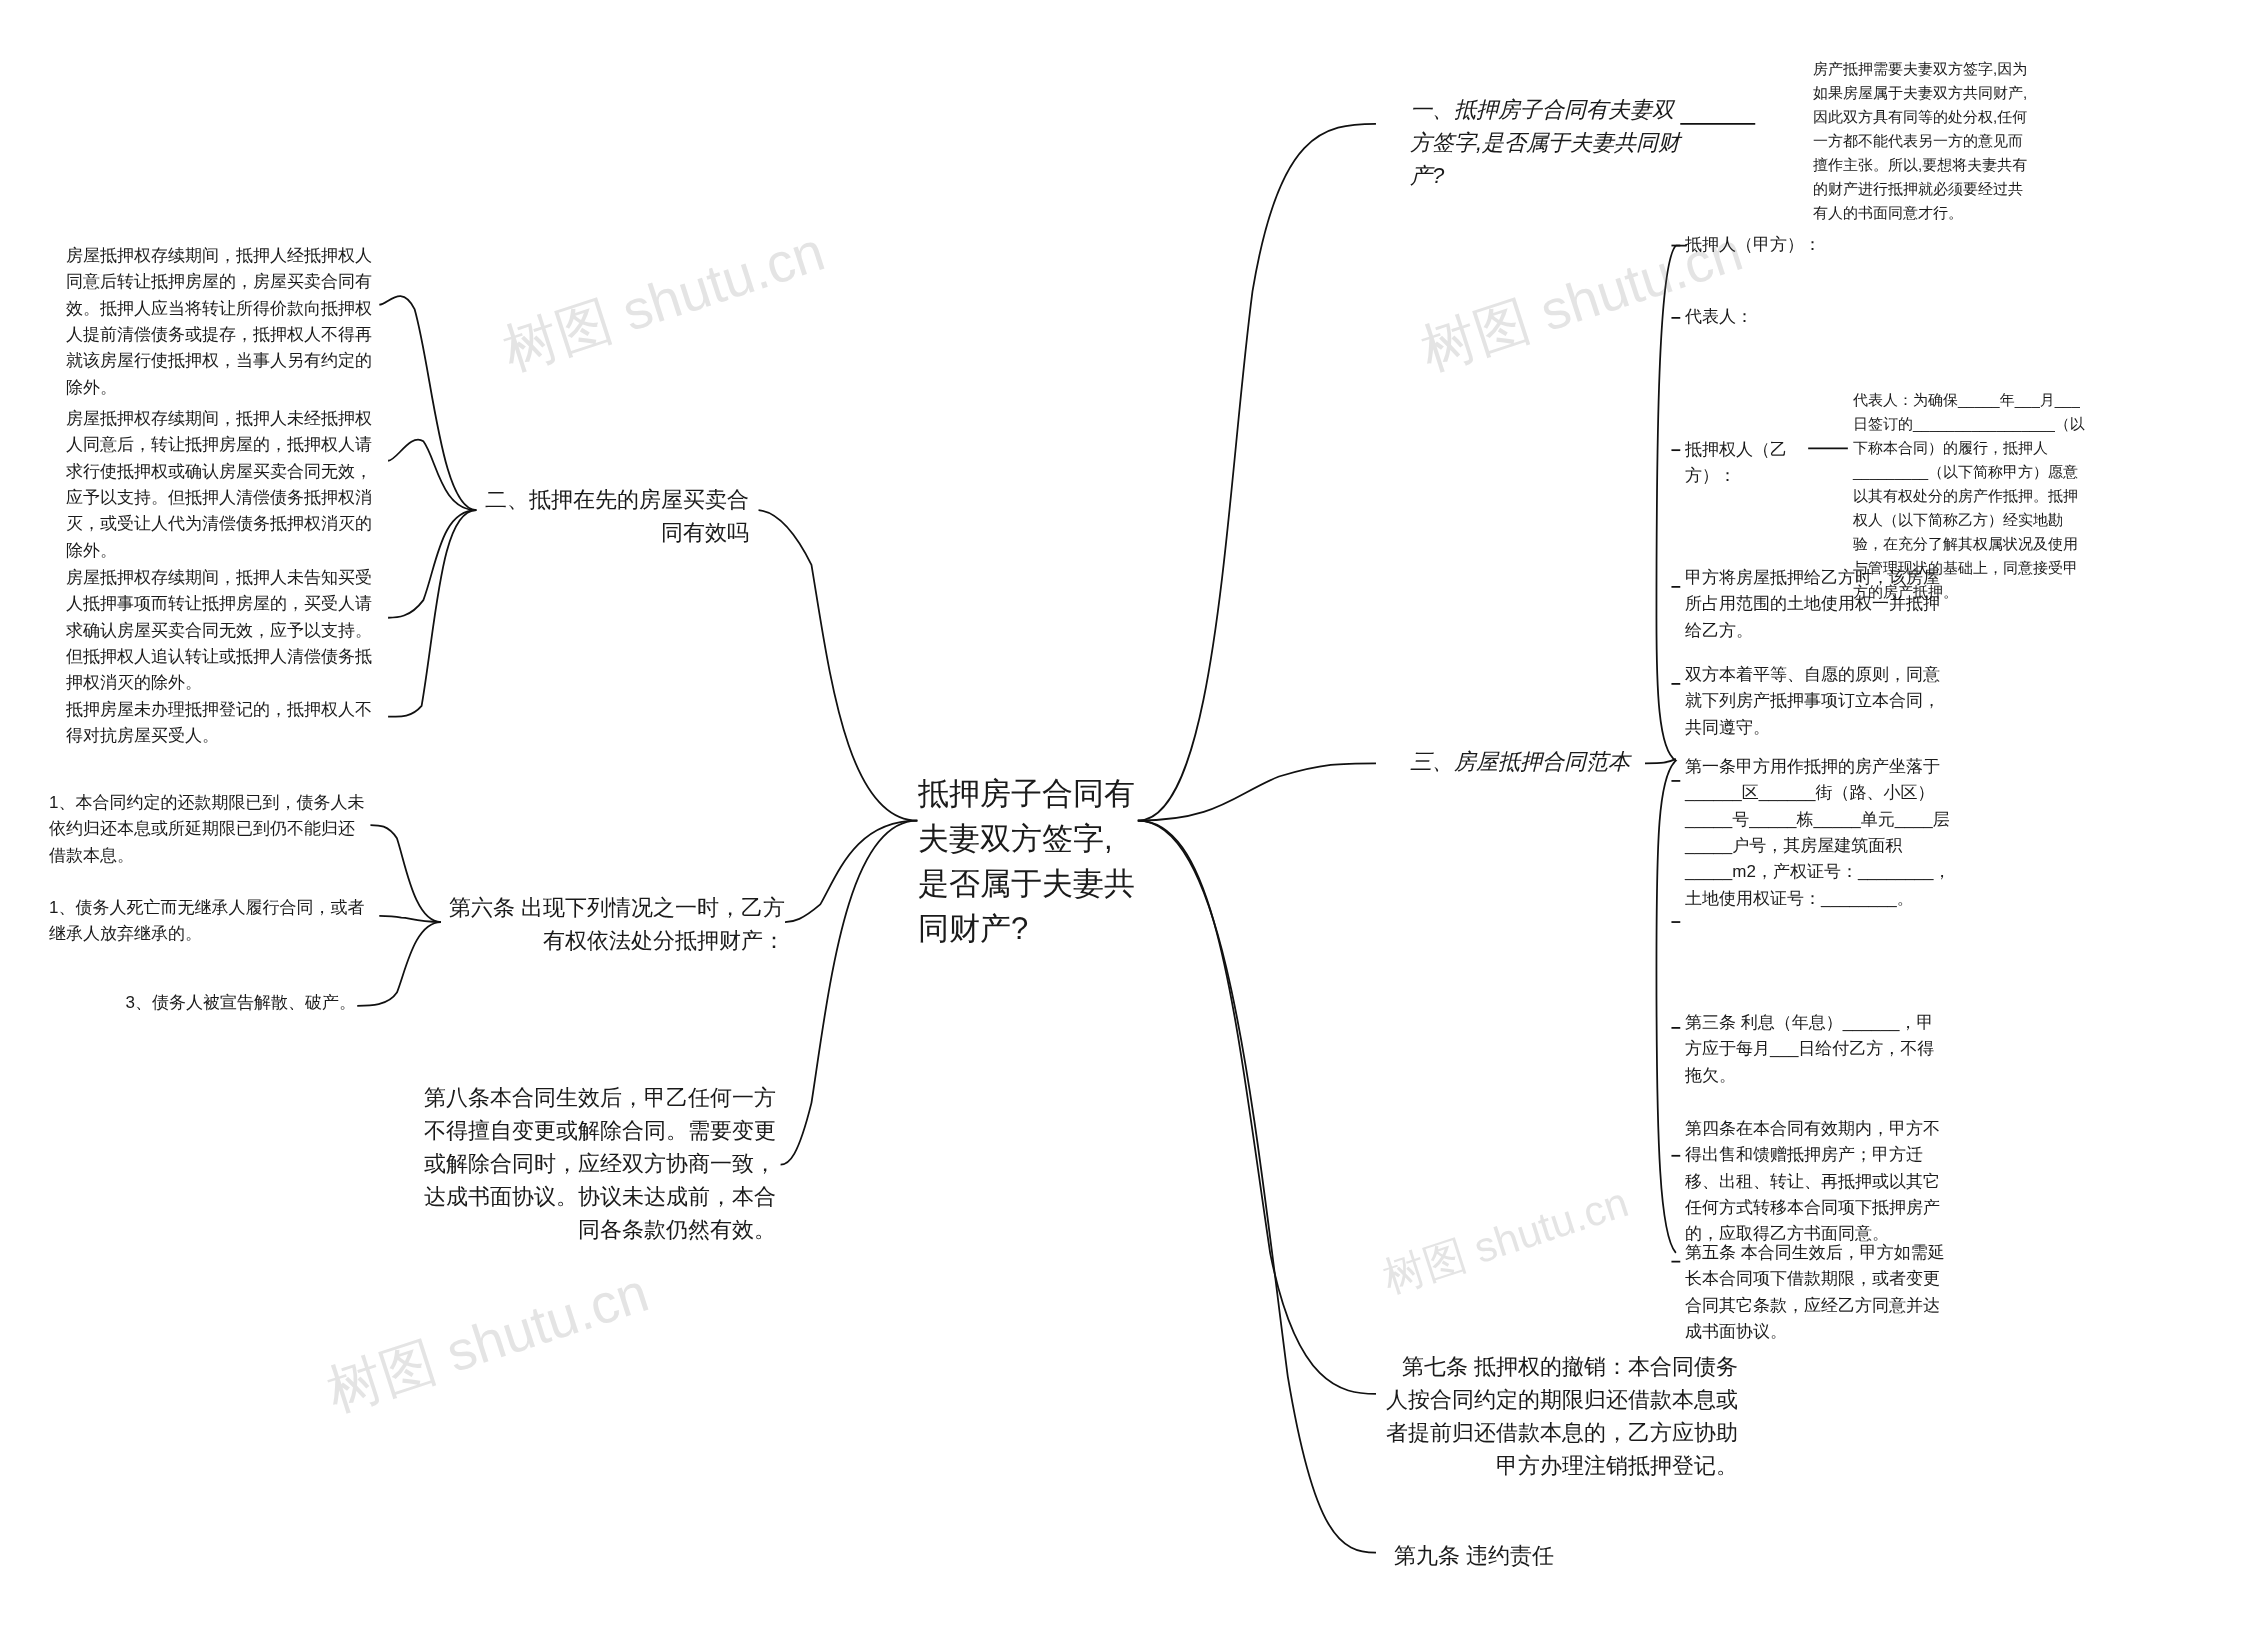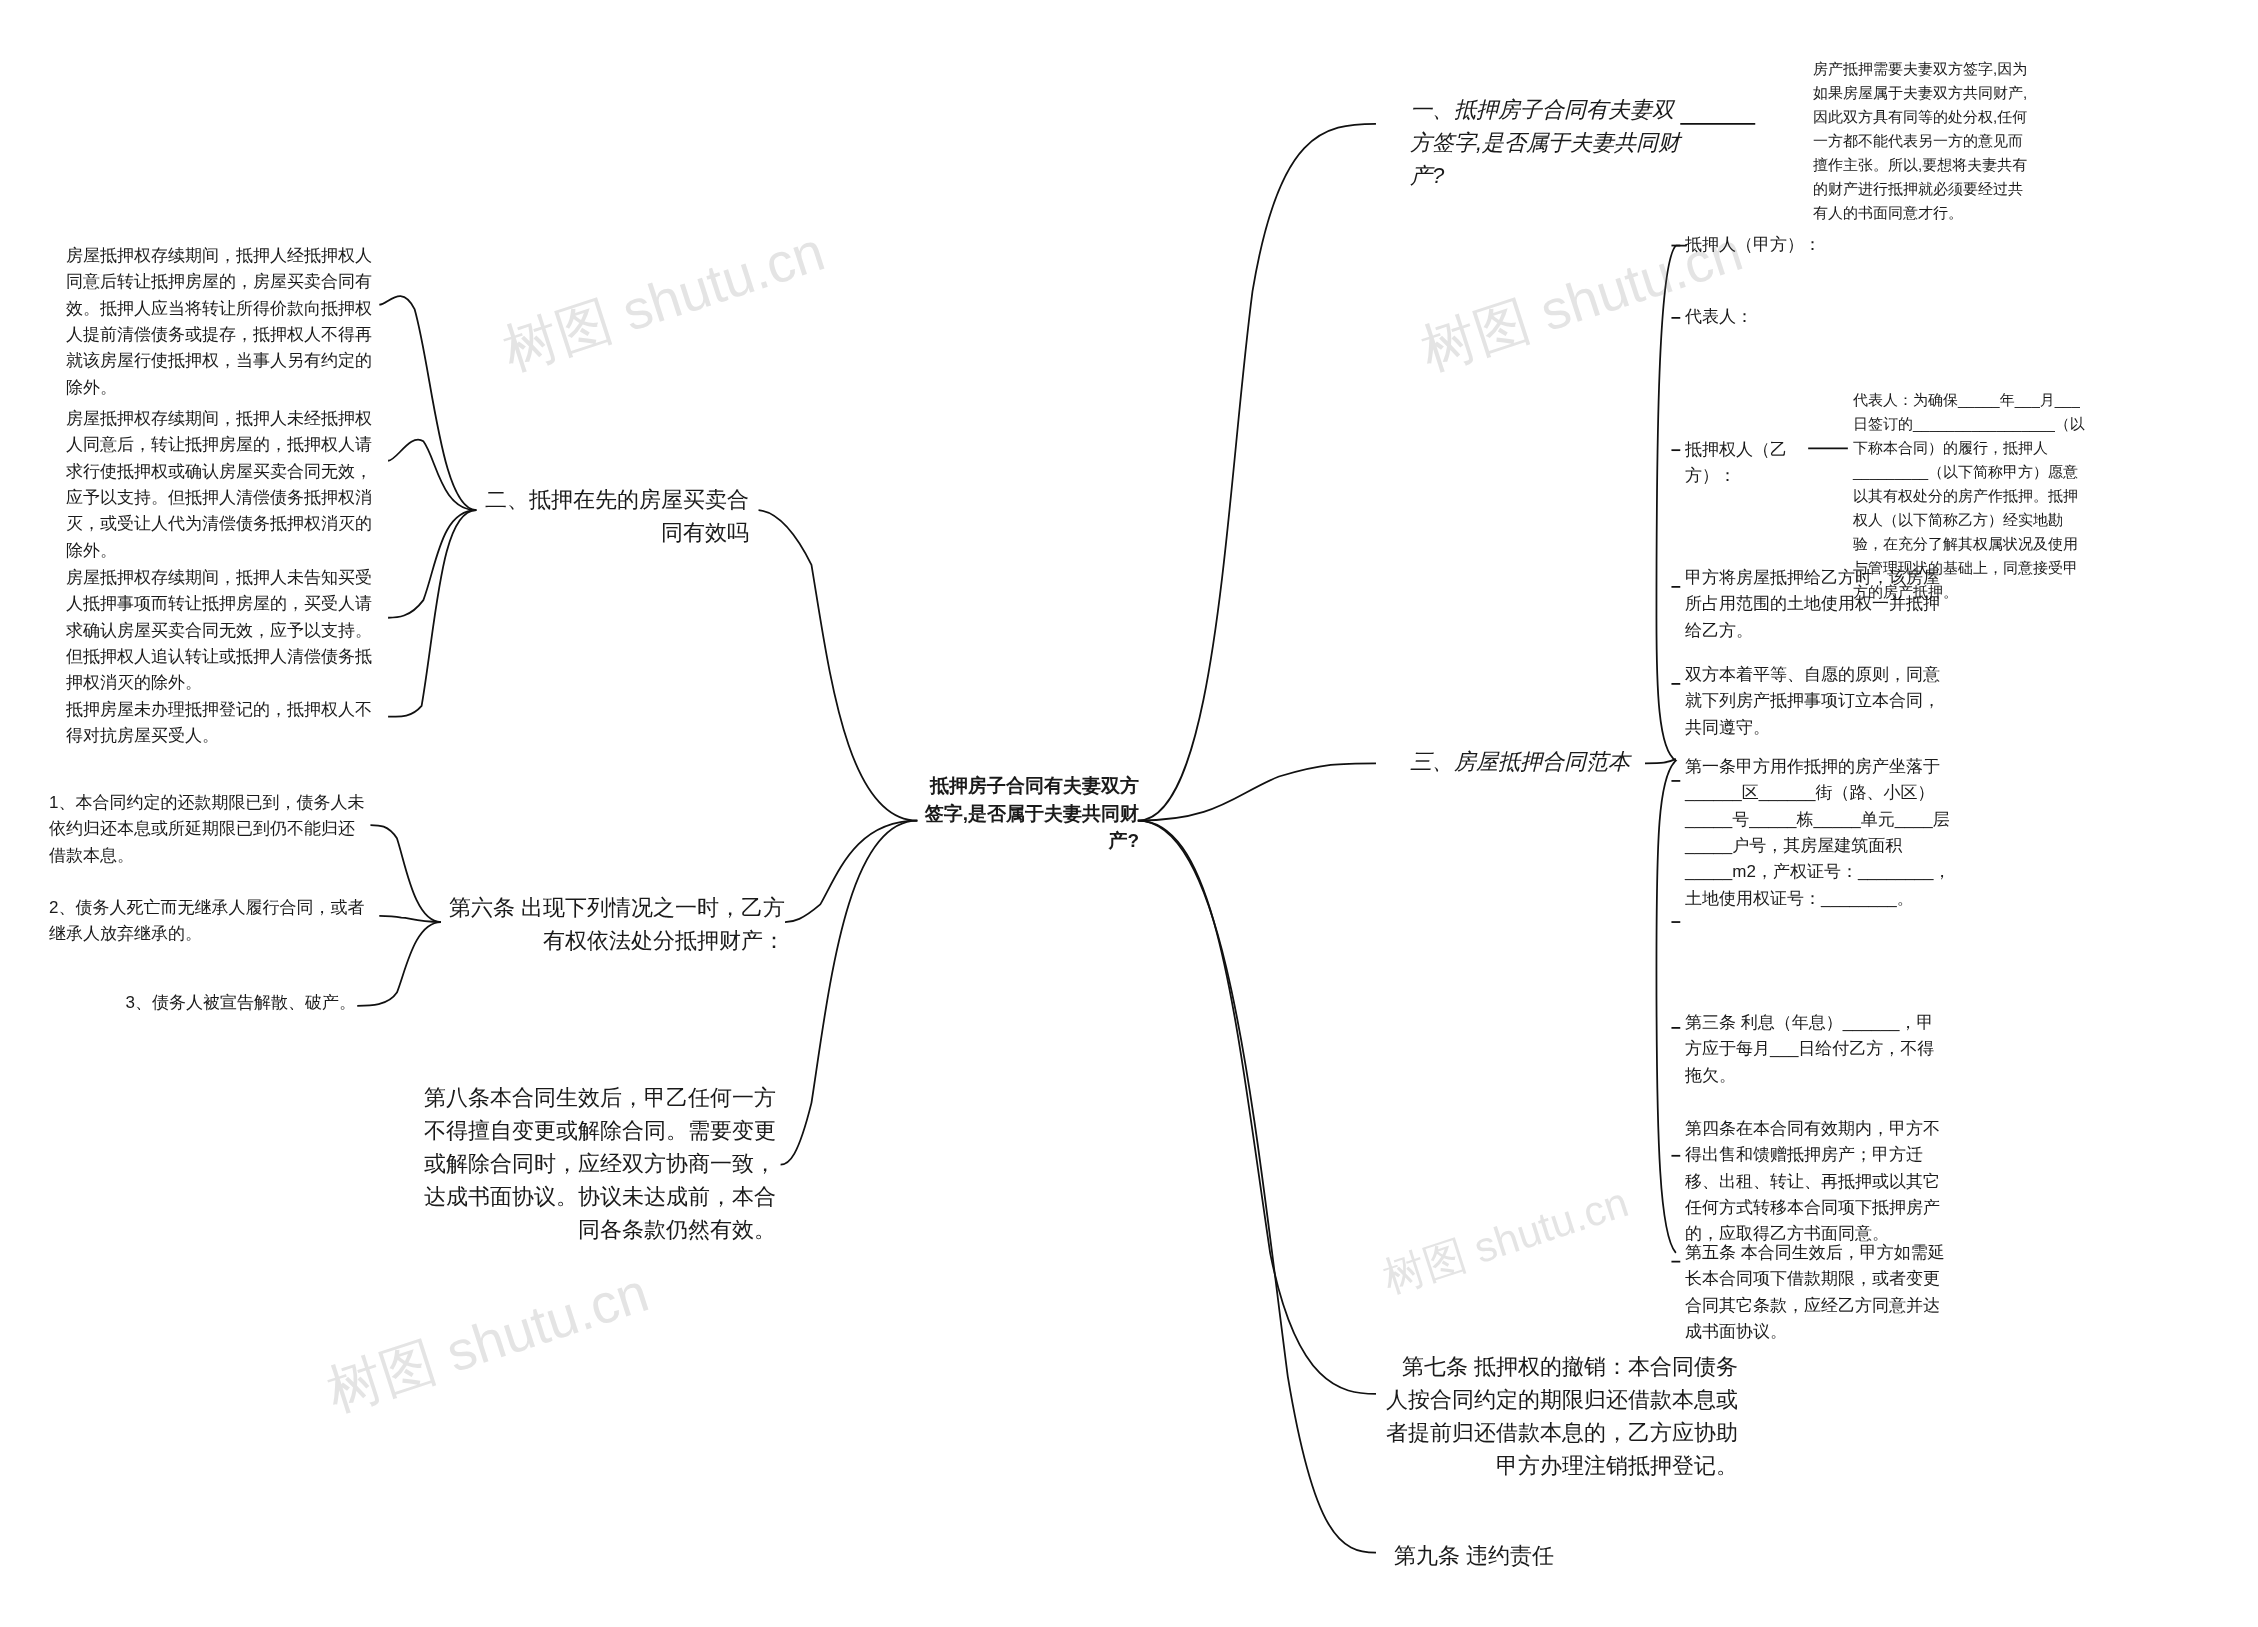--- a/index.html
+++ b/index.html
@@ -31,24 +31,23 @@
     stroke: #111111;
     stroke-width: 2;
   }
   .node {
     position: absolute;
     box-sizing: border-box;
     line-height: 1.5;
     white-space: pre-wrap;
   }
   .root {
-    font-size: 19px;
-    text-align: right;
+    font-size: 31px;
+    text-align: left;
     line-height: 1.45;
-    font-weight: bold;
   }
   .branch {
     font-size: 22px;
   }
   .leaf {
     font-size: 17px;
     line-height: 1.55;
   }
   .leaf-small {
     font-size: 15px;
@@ -132,21 +131,21 @@
   <div class="node leaf-small" style="left:1813px; top:57px; width:221px;">房产抵押需要夫妻双方签字,因为如果房屋属于夫妻双方共同财产,因此双方具有同等的处分权,任何一方都不能代表另一方的意见而擅作主张。所以,要想将夫妻共有的财产进行抵押就必须要经过共有人的书面同意才行。</div>
 
   <div class="node branch right-align" style="left:476px; top:483px; width:273px;">二、抵押在先的房屋买卖合同有效吗</div>
   <div class="node leaf" style="left:66px; top:243px; width:313px;">房屋抵押权存续期间，抵押人经抵押权人同意后转让抵押房屋的，房屋买卖合同有效。抵押人应当将转让所得价款向抵押权人提前清偿债务或提存，抵押权人不得再就该房屋行使抵押权，当事人另有约定的除外。</div>
   <div class="node leaf" style="left:66px; top:406px; width:313px;">房屋抵押权存续期间，抵押人未经抵押权人同意后，转让抵押房屋的，抵押权人请求行使抵押权或确认房屋买卖合同无效，应予以支持。但抵押人清偿债务抵押权消灭，或受让人代为清偿债务抵押权消灭的除外。</div>
   <div class="node leaf" style="left:66px; top:565px; width:313px;">房屋抵押权存续期间，抵押人未告知买受人抵押事项而转让抵押房屋的，买受人请求确认房屋买卖合同无效，应予以支持。但抵押权人追认转让或抵押人清偿债务抵押权消灭的除外。</div>
   <div class="node leaf" style="left:66px; top:697px; width:313px;">抵押房屋未办理抵押登记的，抵押权人不得对抗房屋买受人。</div>
 
   <div class="node branch right-align" style="left:441px; top:891px; width:344px;">第六条 出现下列情况之一时，乙方有权依法处分抵押财产：</div>
   <div class="node leaf" style="left:49px; top:790px; width:318px;">1、本合同约定的还款期限已到，债务人未依约归还本息或所延期限已到仍不能归还借款本息。</div>
-  <div class="node leaf" style="left:49px; top:895px; width:318px;">2、债务人死亡而无继承人履行合同，或者继承人放弃继承的。</div>
+  <div class="node leaf" style="left:49px; top:895px; width:318px;">1、债务人死亡而无继承人履行合同，或者继承人放弃继承的。</div>
   <div class="node leaf right-align" style="left:49px; top:990px; width:307px;">3、债务人被宣告解散、破产。</div>
 
   <div class="node branch right-align" style="left:423px; top:1081px; width:353px;">第八条本合同生效后，甲乙任何一方不得擅自变更或解除合同。需要变更或解除合同时，应经双方协商一致，达成书面协议。协议未达成前，本合同各条款仍然有效。</div>
 
   <div class="node branch" style="left:1410px; top:745px; width:238px;font-style:italic;">三、房屋抵押合同范本</div>
 
   <div class="node leaf" style="left:1685px; top:232px; width:265px;">抵押人（甲方）：</div>
   <div class="node leaf" style="left:1685px; top:304px; width:265px;">代表人：</div>
   <div class="node leaf" style="left:1685px; top:437px; width:128px;">抵押权人（乙方）：</div>
   <div class="node leaf-small" style="left:1853px; top:388px; width:238px;">代表人：为确保_____年___月___日签订的_________________（以下称本合同）的履行，抵押人_________（以下简称甲方）愿意以其有权处分的房产作抵押。抵押权人（以下简称乙方）经实地勘验，在充分了解其权属状况及使用与管理现状的基础上，同意接受甲方的房产抵押。</div>

